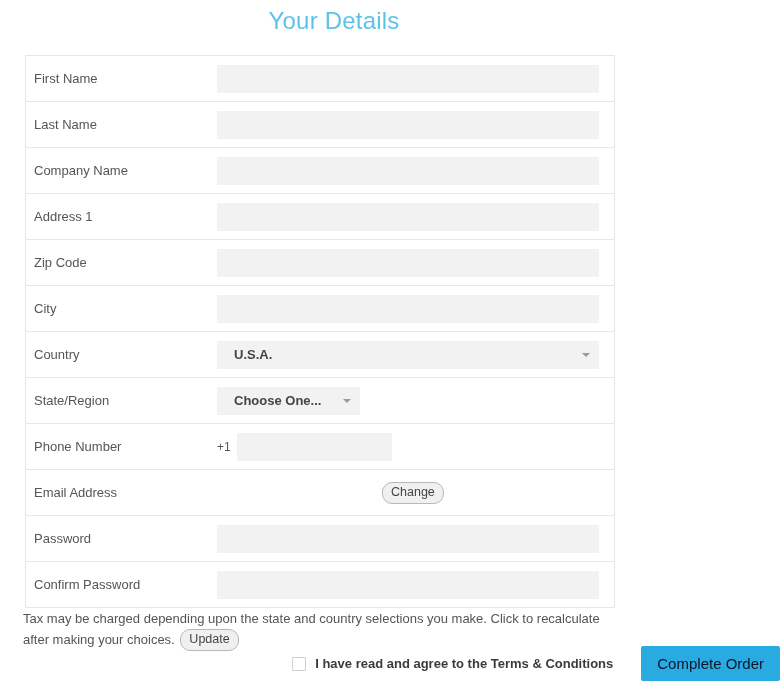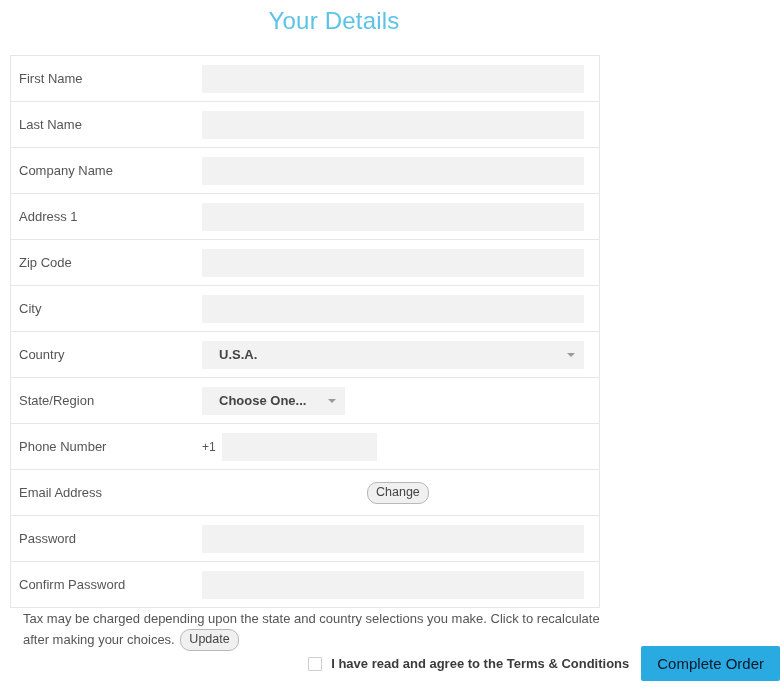--- a/index.html
+++ b/index.html
@@ -30,21 +30,21 @@
     font-size: 24px;
     font-weight: 400;
     color: #5cc3e8;
     letter-spacing: 0.2px;
     line-height: 30px;
   }
 
   
   .details-table {
     position: absolute;
-    left: 10px;
+    left: 25px;
     top: 55px;
     width: 590px;
     border: 1px solid #e6e6e6;
     border-bottom: none;
     background: #fff;
   }
   .form-row {
     display: flex;
     align-items: center;
     border-bottom: 1px solid #e6e6e6;
@@ -163,21 +163,21 @@
   .actions-bar {
     position: absolute;
     right: 0px;
     top: 646px;
     display: flex;
     align-items: center;
   }
   .terms-block {
     display: flex;
     align-items: center;
-    margin-right: 12px;
+    margin-right: 28px;
   }
   .terms-checkbox {
     width: 14px;
     height: 14px;
     border: 1px solid #cfcfcf;
     background: #ffffff;
     border-radius: 1px;
     margin-right: 9px;
     display: inline-block;
     cursor: pointer;

